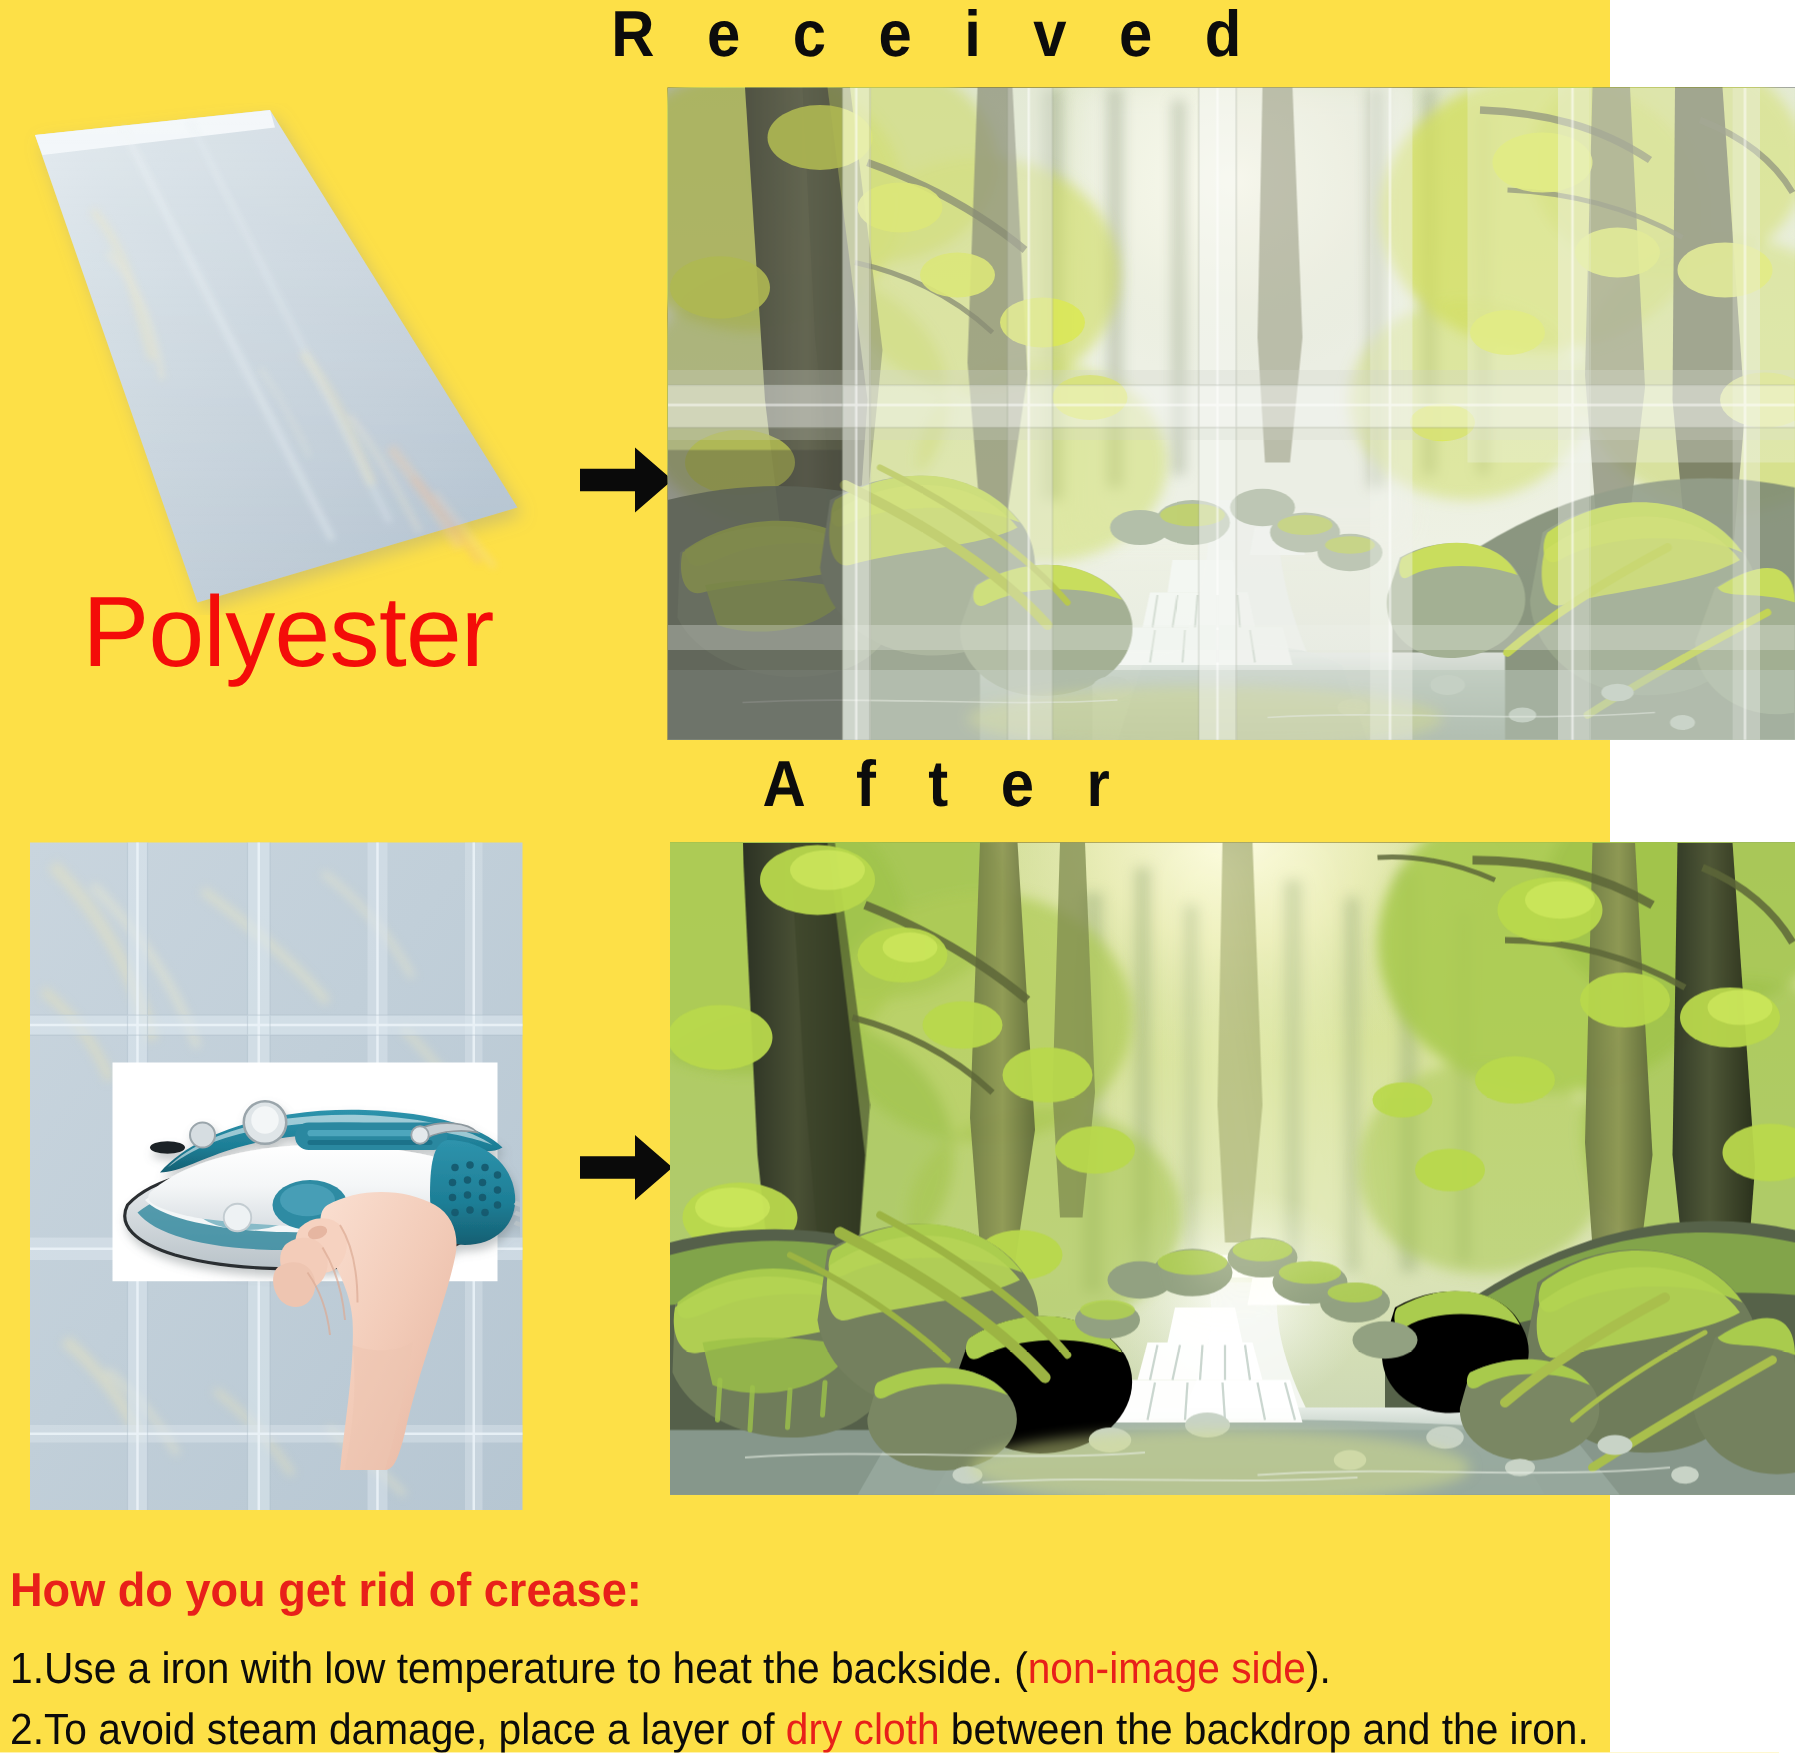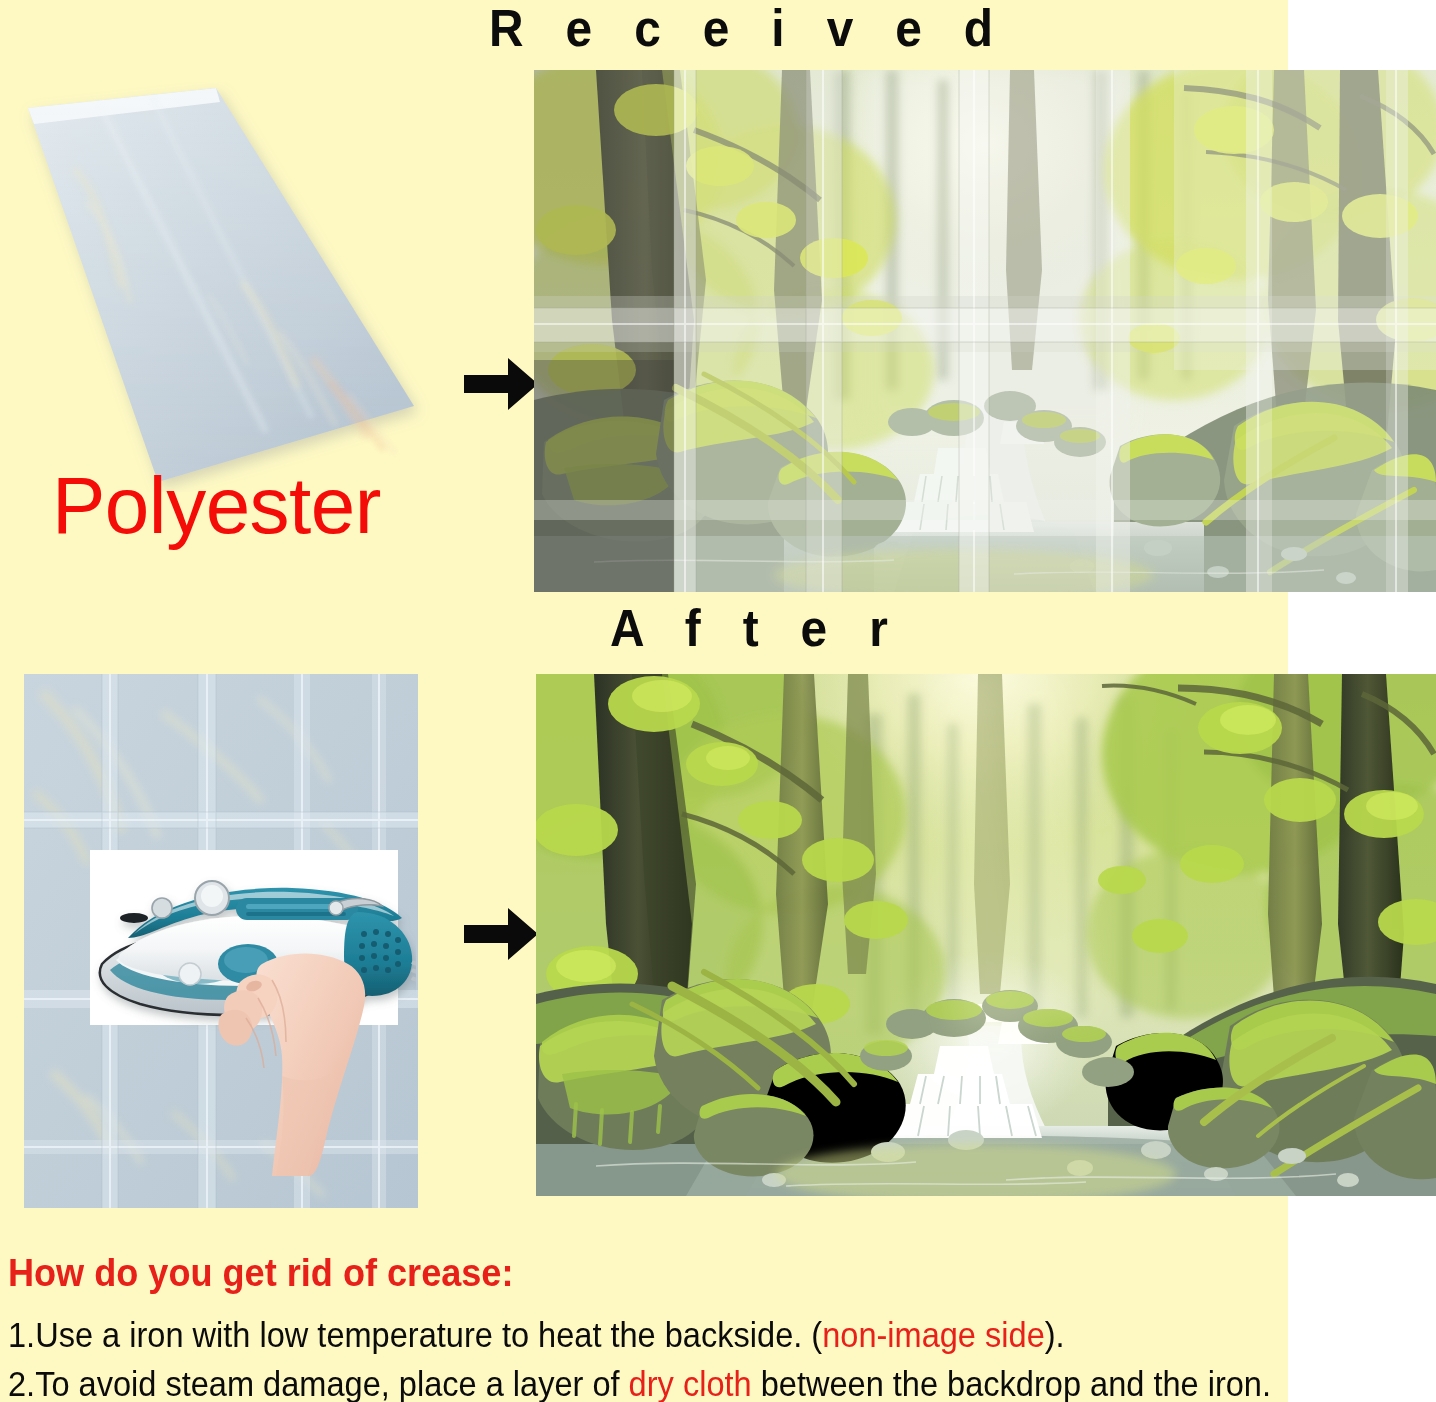--- a/index.html
+++ b/index.html
@@ -2,42 +2,42 @@
 <html><head>
 <meta charset="utf-8">
 <style>
   * { box-sizing: border-box; margin: 0; padding: 0; }
   html, body {
     width: 1436px; height: 1402px;
     background: #ffffff;
     font-family: "Liberation Sans", sans-serif;
     overflow: hidden;
   }
-  #root { position: relative; width: 1288px; height: 1402px; background:#fef9c3; }
+  #root { position: relative; width: 1288px; height: 1402px; background:#fde047; }
 
   
   .section-title {
     position: absolute;
     font-family: "Liberation Sans Narrow", "Liberation Sans", sans-serif;
     font-weight: bold;
     color: #0c0c0c;
     letter-spacing: 0.30em;
     font-size: 52px;
     line-height: 1;
     transform: scaleX(0.92);
     transform-origin: left center;
     white-space: nowrap;
   }
   #title-received { left: 489px; top: 2px; }
   #title-after    { left: 610px; top: 602px; }
 
   
   #polyester-label {
     position: absolute;
-    left: 52px; top: 460px;
+    left: 66px; top: 460px;
     font-size: 80px;
     font-weight: 400;
     color: #f40c09;
     letter-spacing: -0.5px;
     z-index: 8;
     white-space: nowrap;
   }
 
   
   .arrow { position: absolute; }

